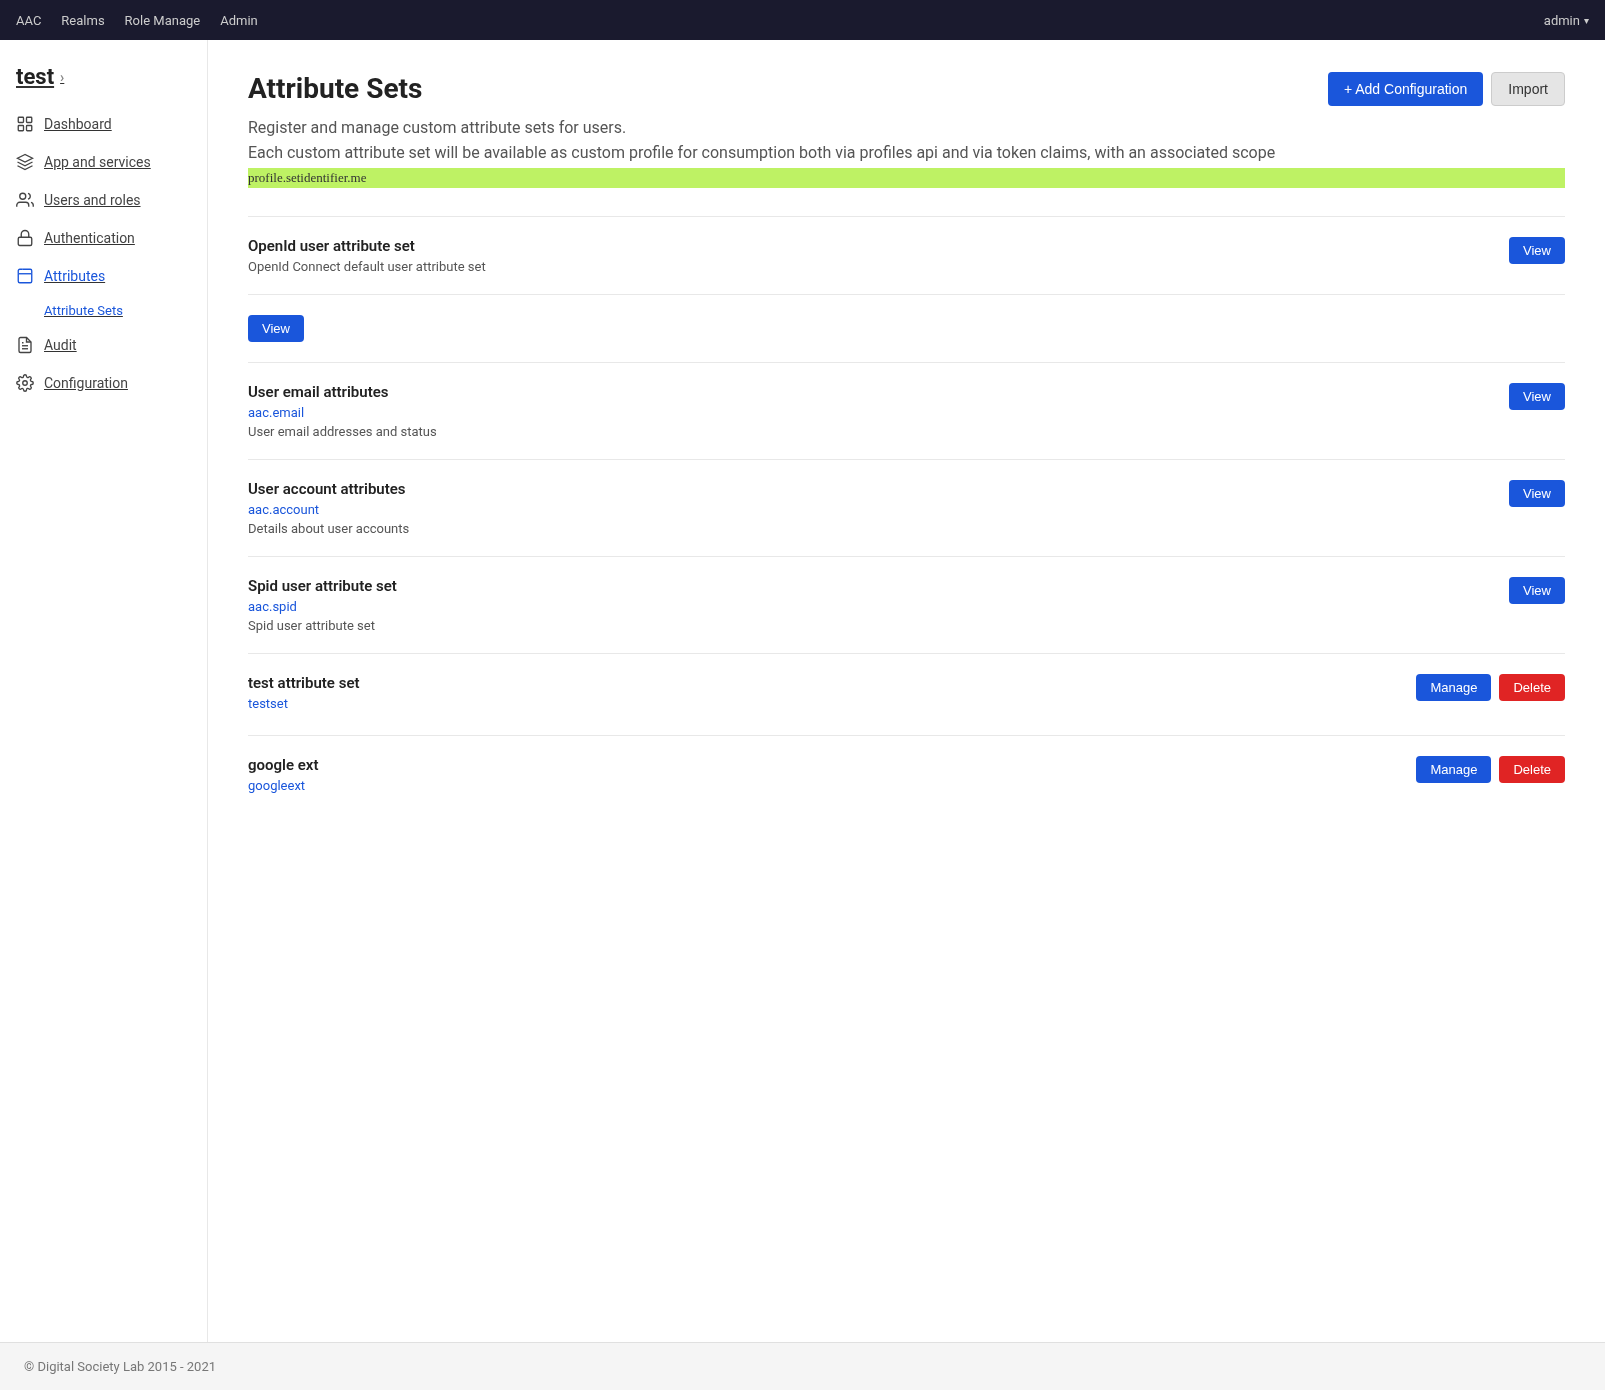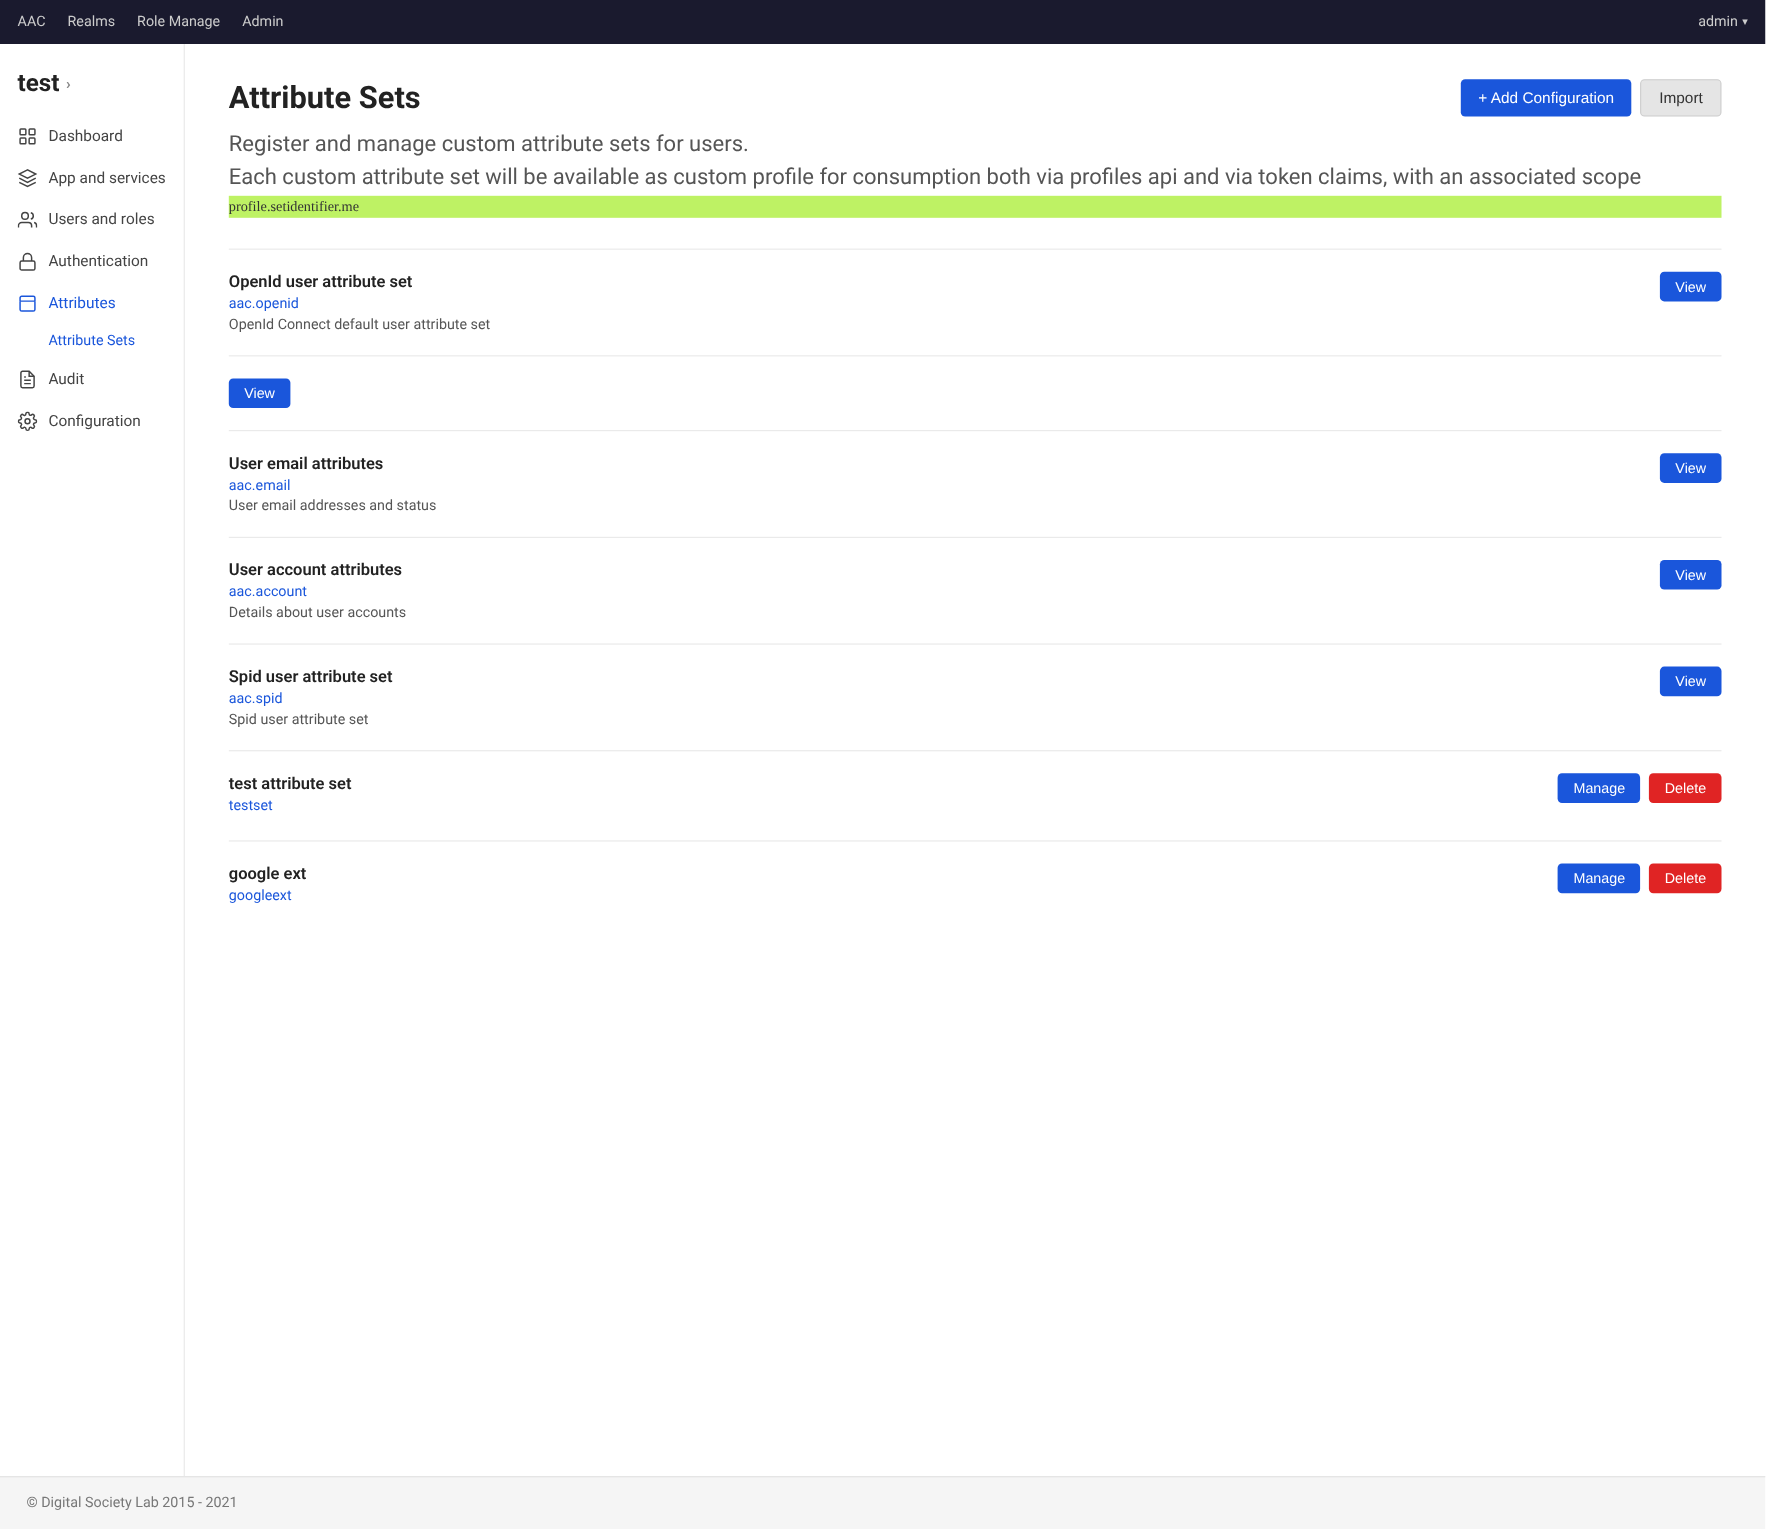--- a/index.html
+++ b/index.html
@@ -33,25 +33,26 @@
     .top-nav .admin-menu .chevron { font-size: 10px; }
 
     
     .layout {
       display: flex;
       flex: 1;
     }
 
     
     .sidebar {
-      width: 168px;
+      width: 208px;
       background: #fff;
       border-right: 1px solid #e8e8e8;
       padding: 16px 0;
       flex-shrink: 0;
+      text-decoration: underline;
     }
     .sidebar-realm {
       display: flex;
       align-items: center;
       padding: 8px 16px 16px;
       font-size: 22px;
       font-weight: bold;
       color: #222;
       gap: 6px;
     }
@@ -138,21 +139,21 @@
     }
     .btn-view {
       background: #1a56db;
       color: #fff;
       border: none;
       padding: 6px 14px;
       border-radius: 4px;
       cursor: pointer;
       font-size: 13px;
     }
-    .description-text { color: #555; margin-bottom: 6px; font-size: 20px; }
+    .description-text { color: #555; margin-bottom: 6px; font-size: 16px; }
     .code-scope {
       font-family: Liberation Serif, serif;
       font-size: 13px;
       color: #333;
       background: #bef264;
       padding: 2px 0;
       margin-bottom: 28px;
     }
     .attribute-list { margin-top: 8px; }
     .attribute-item {
@@ -297,21 +298,20 @@
 
     <p class="description-text">Register and manage custom attribute sets for users.</p>
     <p class="description-text">Each custom attribute set will be available as custom profile for consumption both via profiles api and via token claims, with an associated scope</p>
     <p class="code-scope">profile.setidentifier.me</p>
 
     <div class="attribute-list">
 
       <div class="attribute-item">
         <div class="attribute-item-info">
           <div class="attribute-item-name">OpenId user attribute set</div>
-          <div class="attribute-item-id">aac.openid</div>
           <div class="attribute-item-desc">OpenId Connect default user attribute set</div>
         </div>
         <div class="attribute-item-actions">
           <button class="btn-view">View</button>
         </div>
       </div>
 
       <div class="attribute-item">
         <div class="attribute-item-actions">
           <button class="btn-view">View</button>

